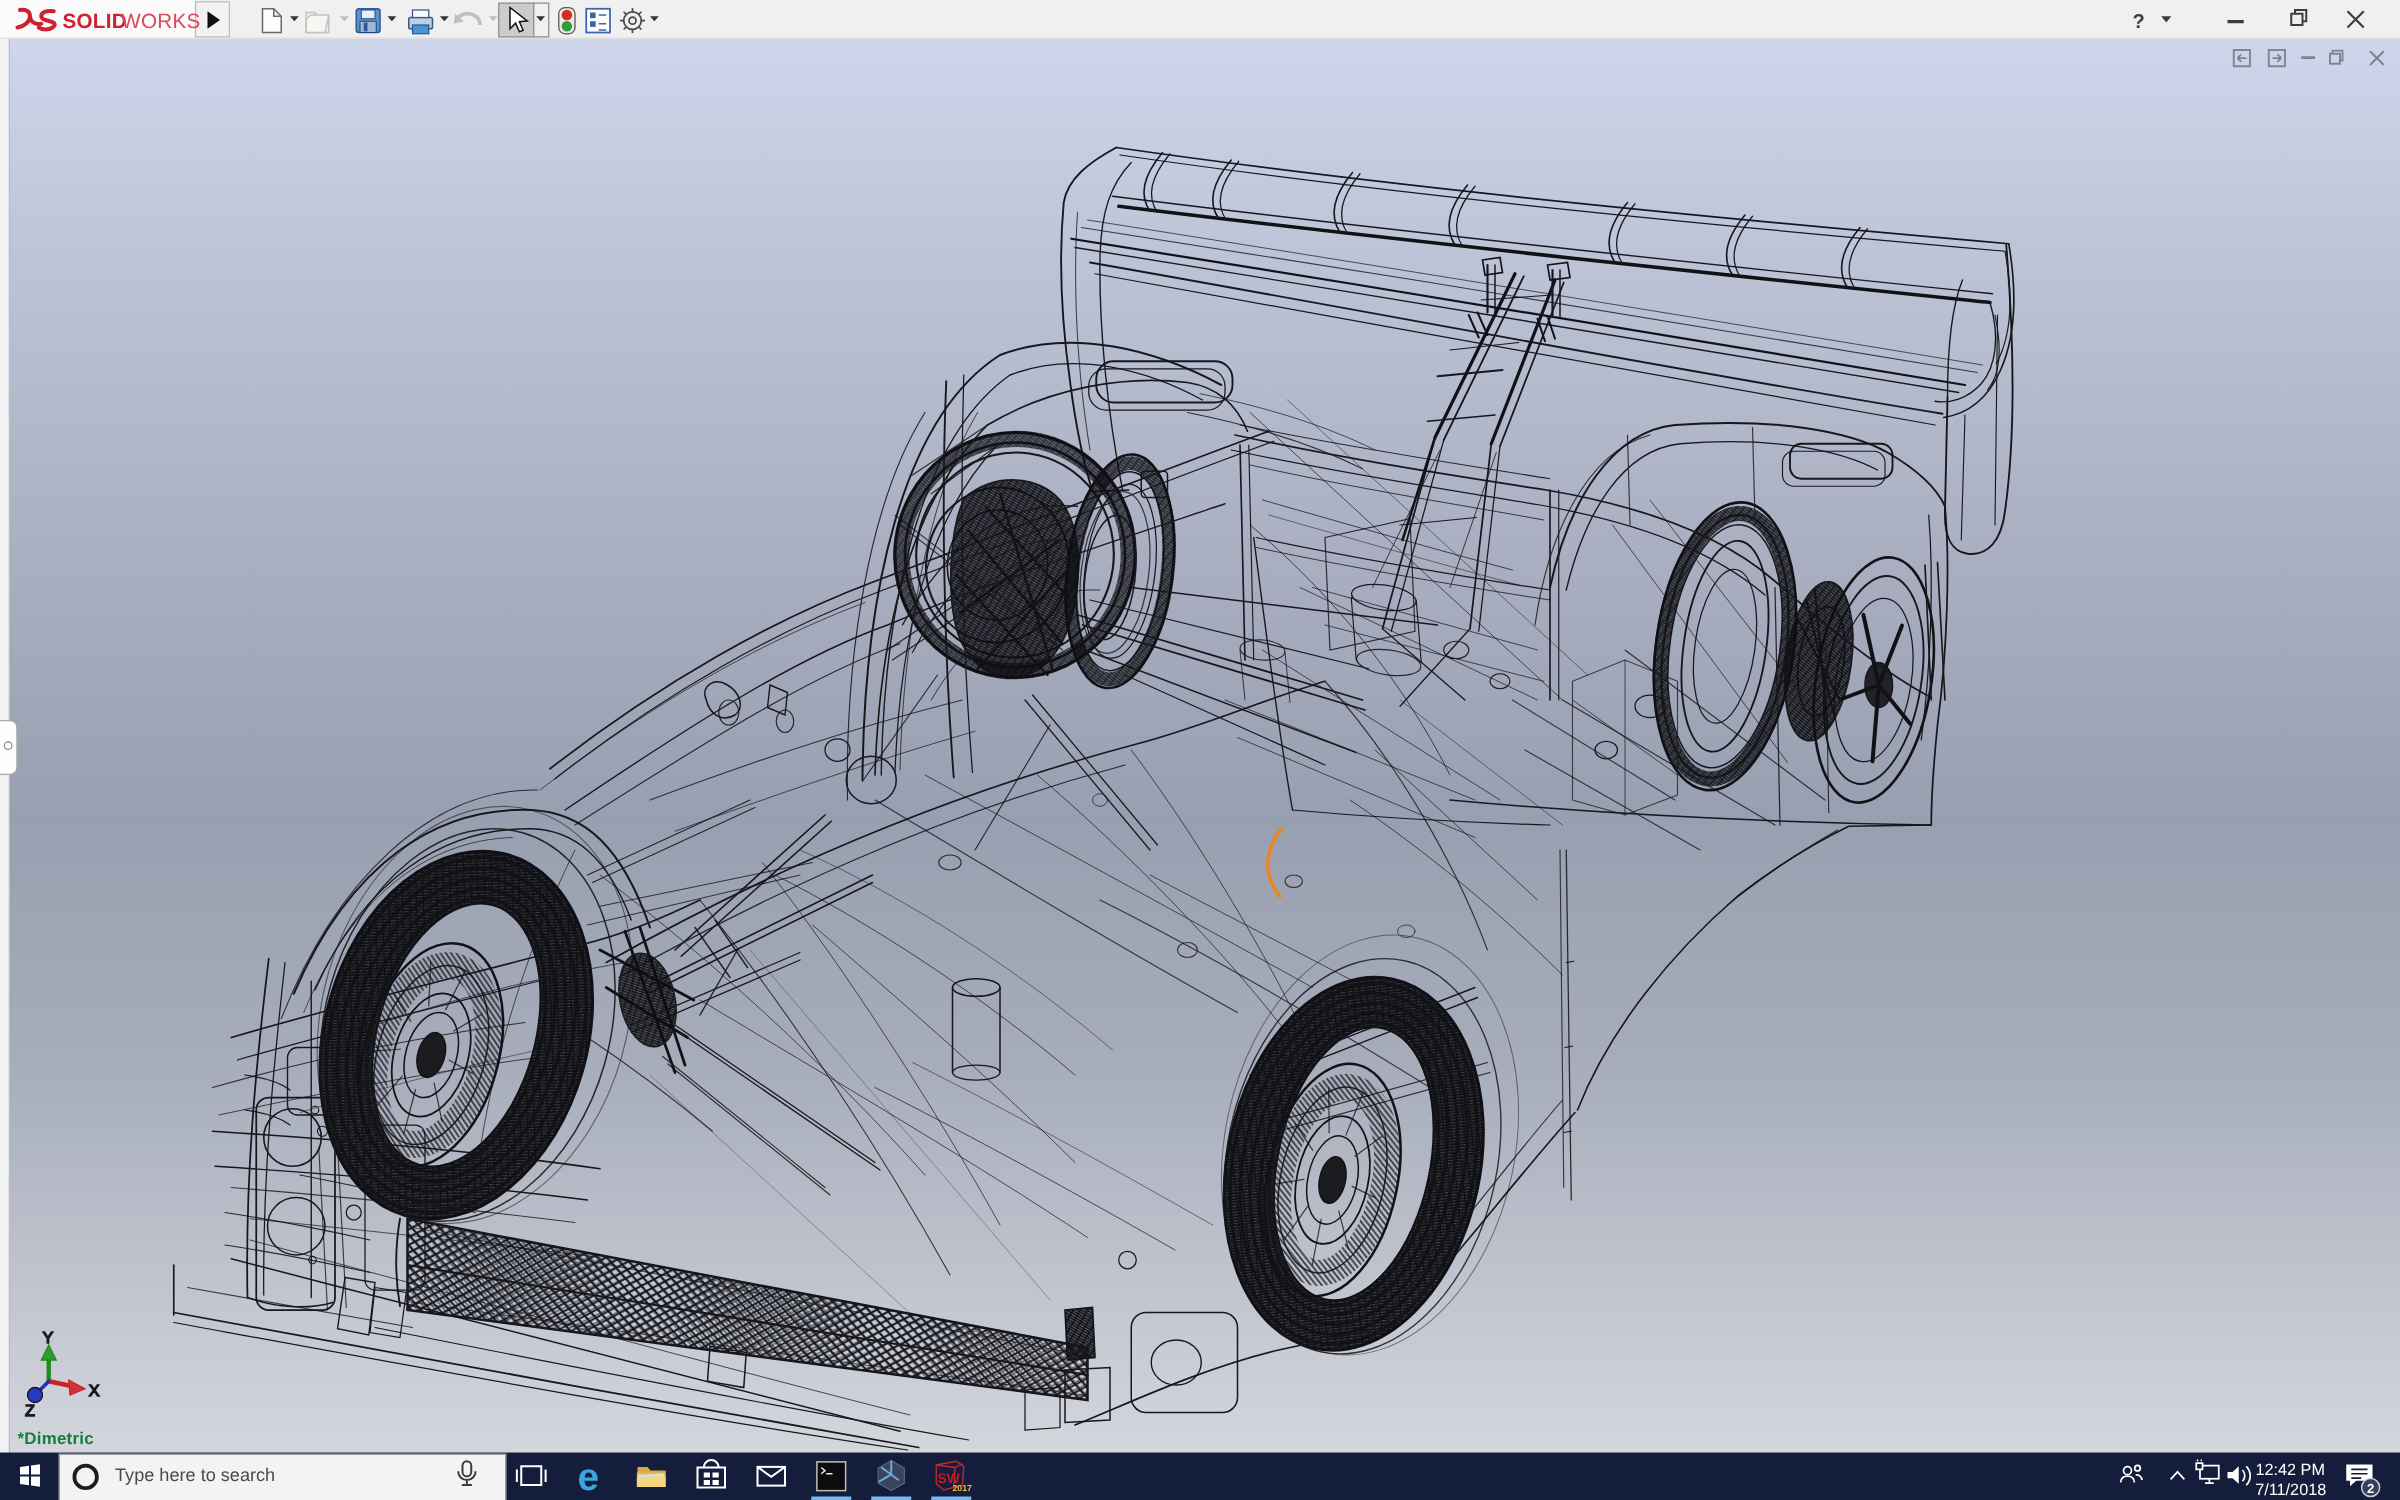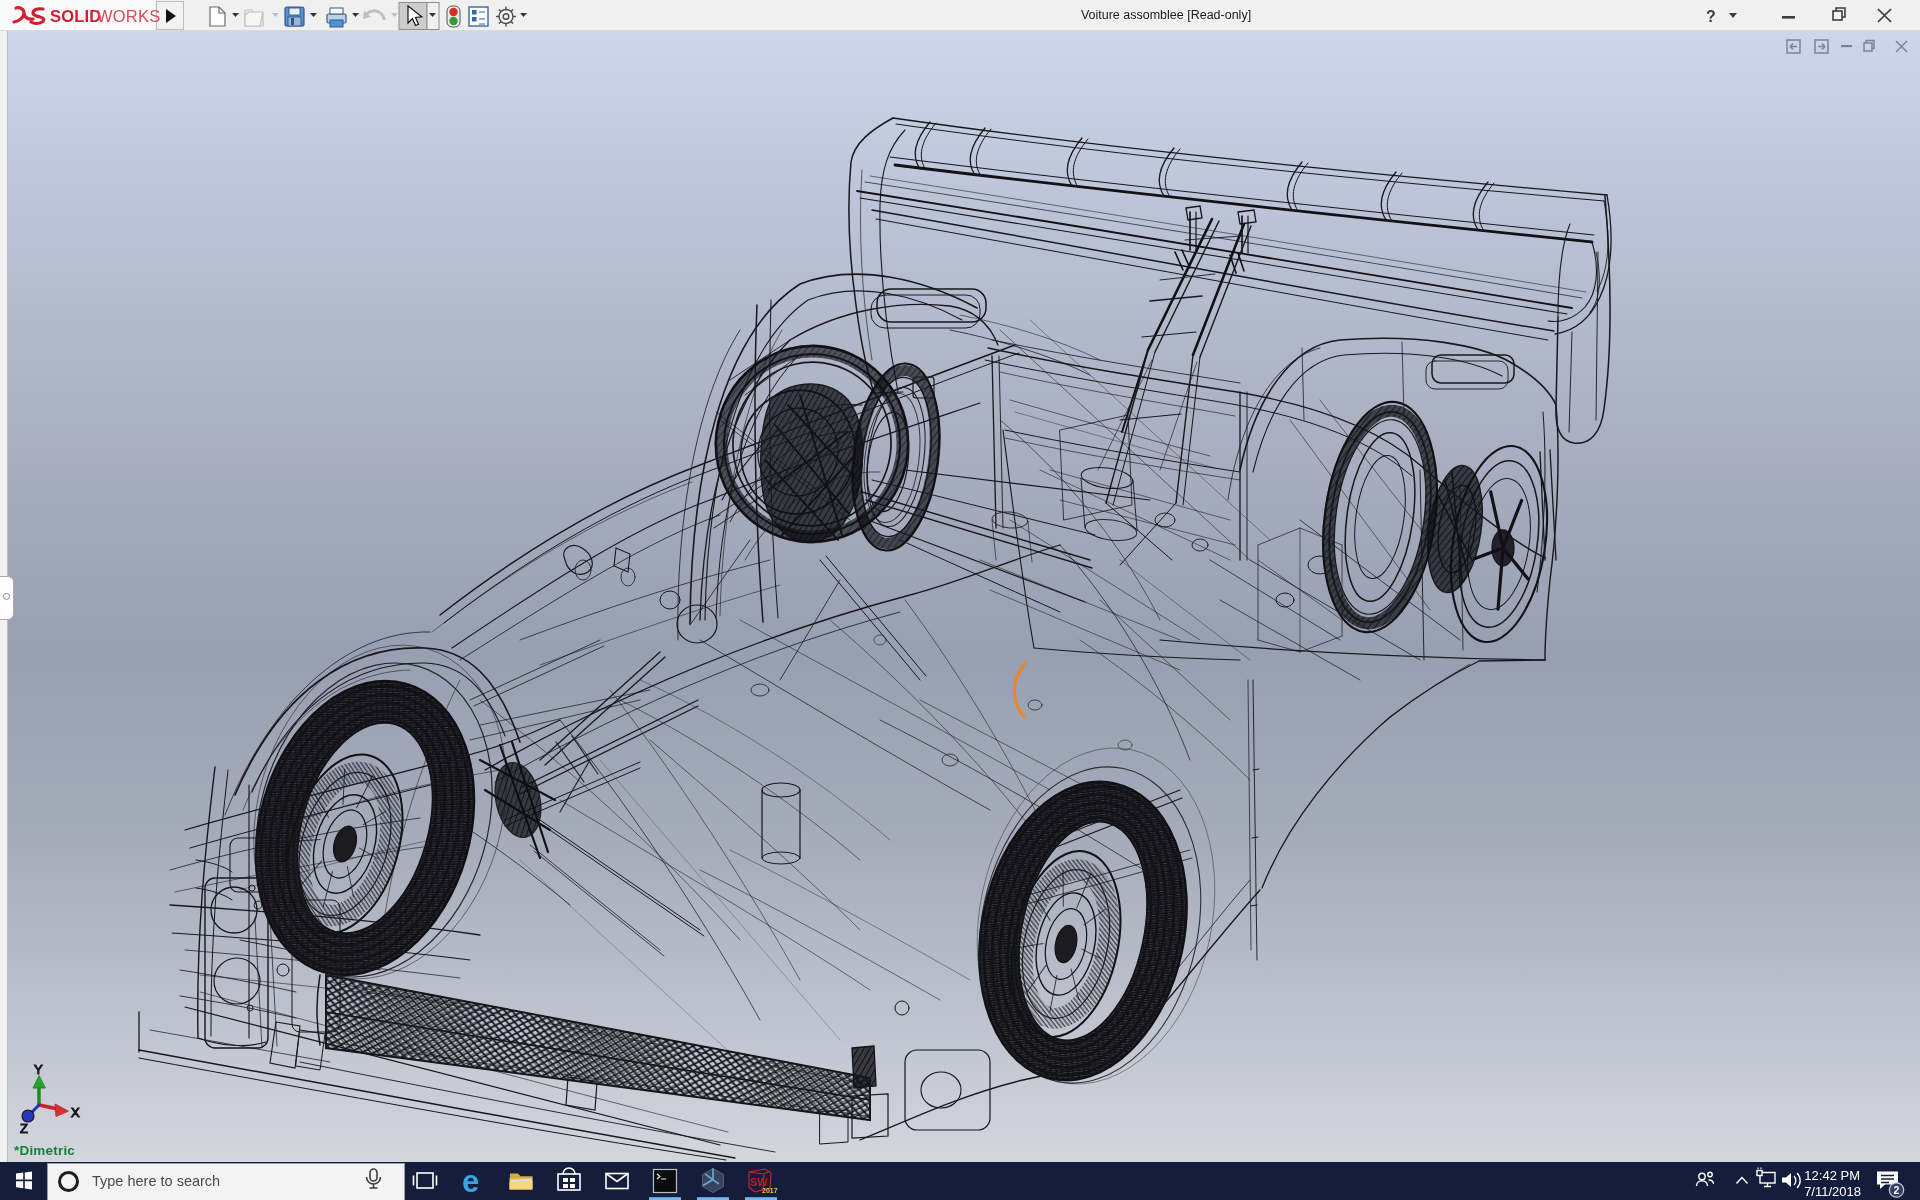--- a/index.html
+++ b/index.html
@@ -392,21 +392,20 @@
 </g>
 </svg>
 <div id="leftstrip"></div>
 <div id="lefttab">
     <div class="dot"></div>
   </div>
 <div id="dimetric">*Dimetric</div>
 <div id="titlebar">
 <div id="logoarea"></div>
 <div id="flyout"></div>
-<div id="title">Voiture assomblee [Read-only]</div>
 </div>
 <svg id="chrome" style="position:absolute;top:0;left:0" width="1920" height="60">
 <path d="M14,22 C20,21 24,17 24,13 C24,9 20,7 16,8 M24,13 C24,17 28,20 33,19" stroke="#cf2030" stroke-width="3.2" fill="none" stroke-linecap="round"></path>
 <path d="M43,9 C37,8 33,10 33,13 C33,16 37,16 40,17 C44,18 45,20 42,22 C39,24 34,24 31,22" stroke="#cf2030" stroke-width="3.2" fill="none" stroke-linecap="round"></path>
 <text x="50" y="22" font-family="Liberation Sans" font-size="16.5" font-weight="bold" fill="#cf2030" letter-spacing="0.2">SOLID</text>
 <text x="97" y="22" font-family="Liberation Sans" font-size="16.5" fill="#d9495a" letter-spacing="0.2">WORKS</text>
 <path d="M166,9 L166,23 L176,16 Z" fill="#111"></path>
 <path d="M210,7 h9 l6,6 v13 h-15 z" fill="#fdfdfd" stroke="#6a6a6a" stroke-width="1.2"></path>
 <path d="M219,7 v6 h6" fill="none" stroke="#6a6a6a" stroke-width="1.2"></path>
 <path d="M232,13 l3.5,4 l3.5,-4 z" fill="#333"></path>

